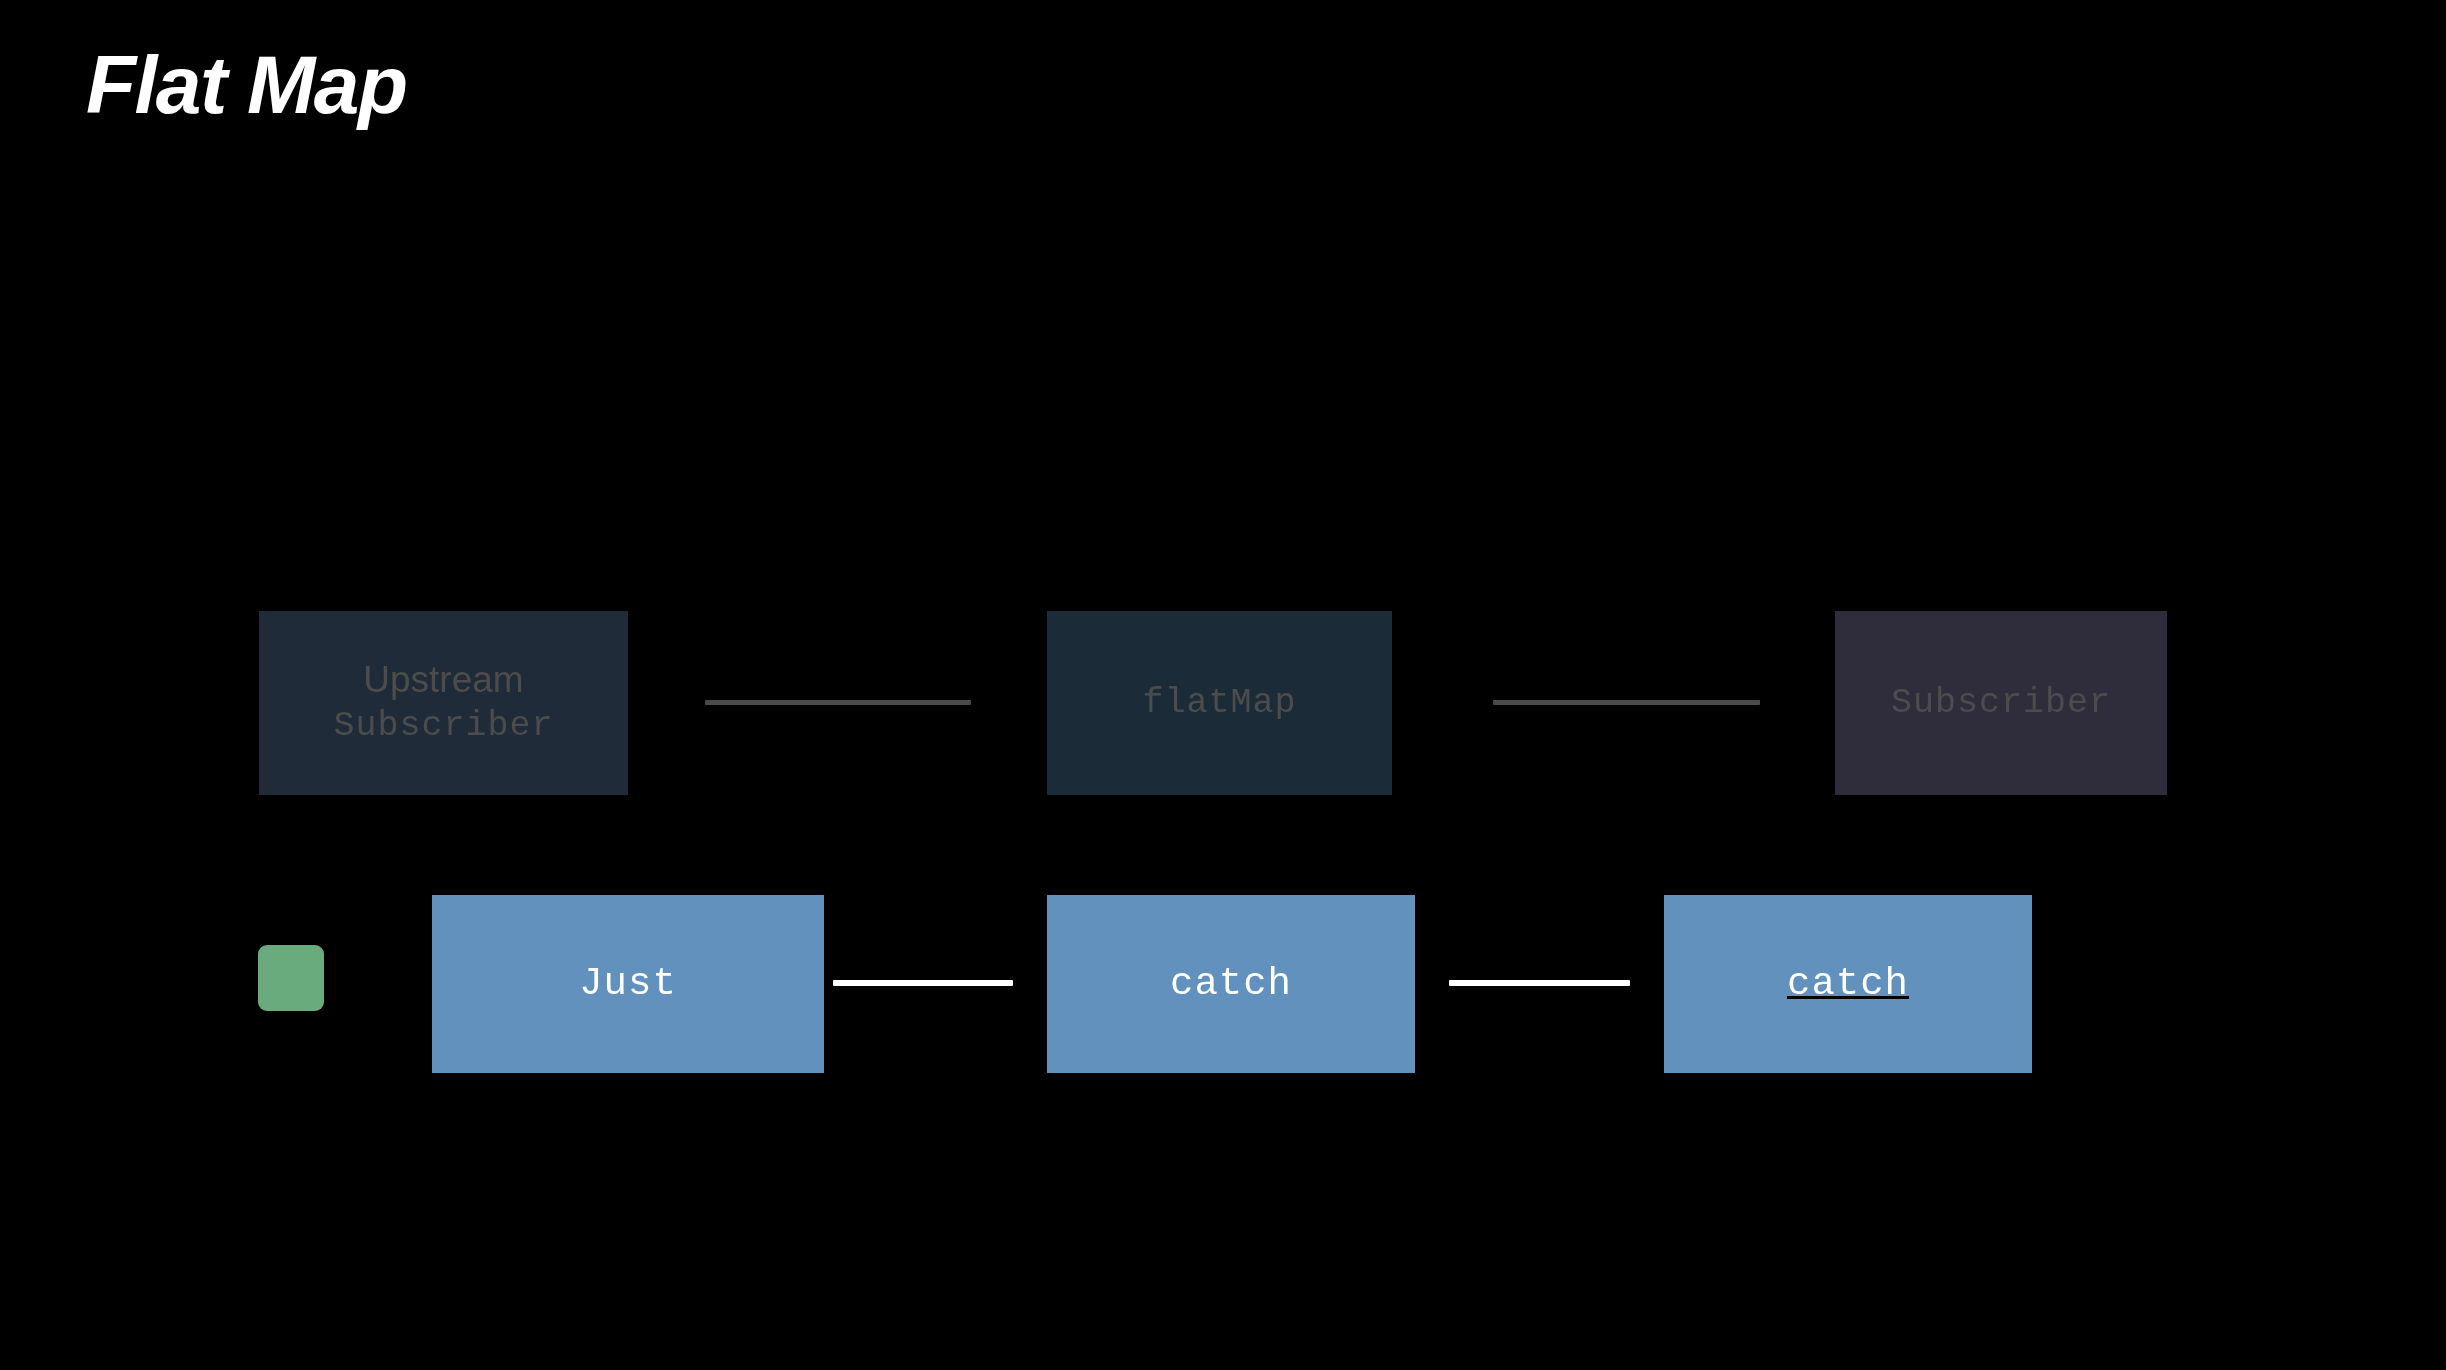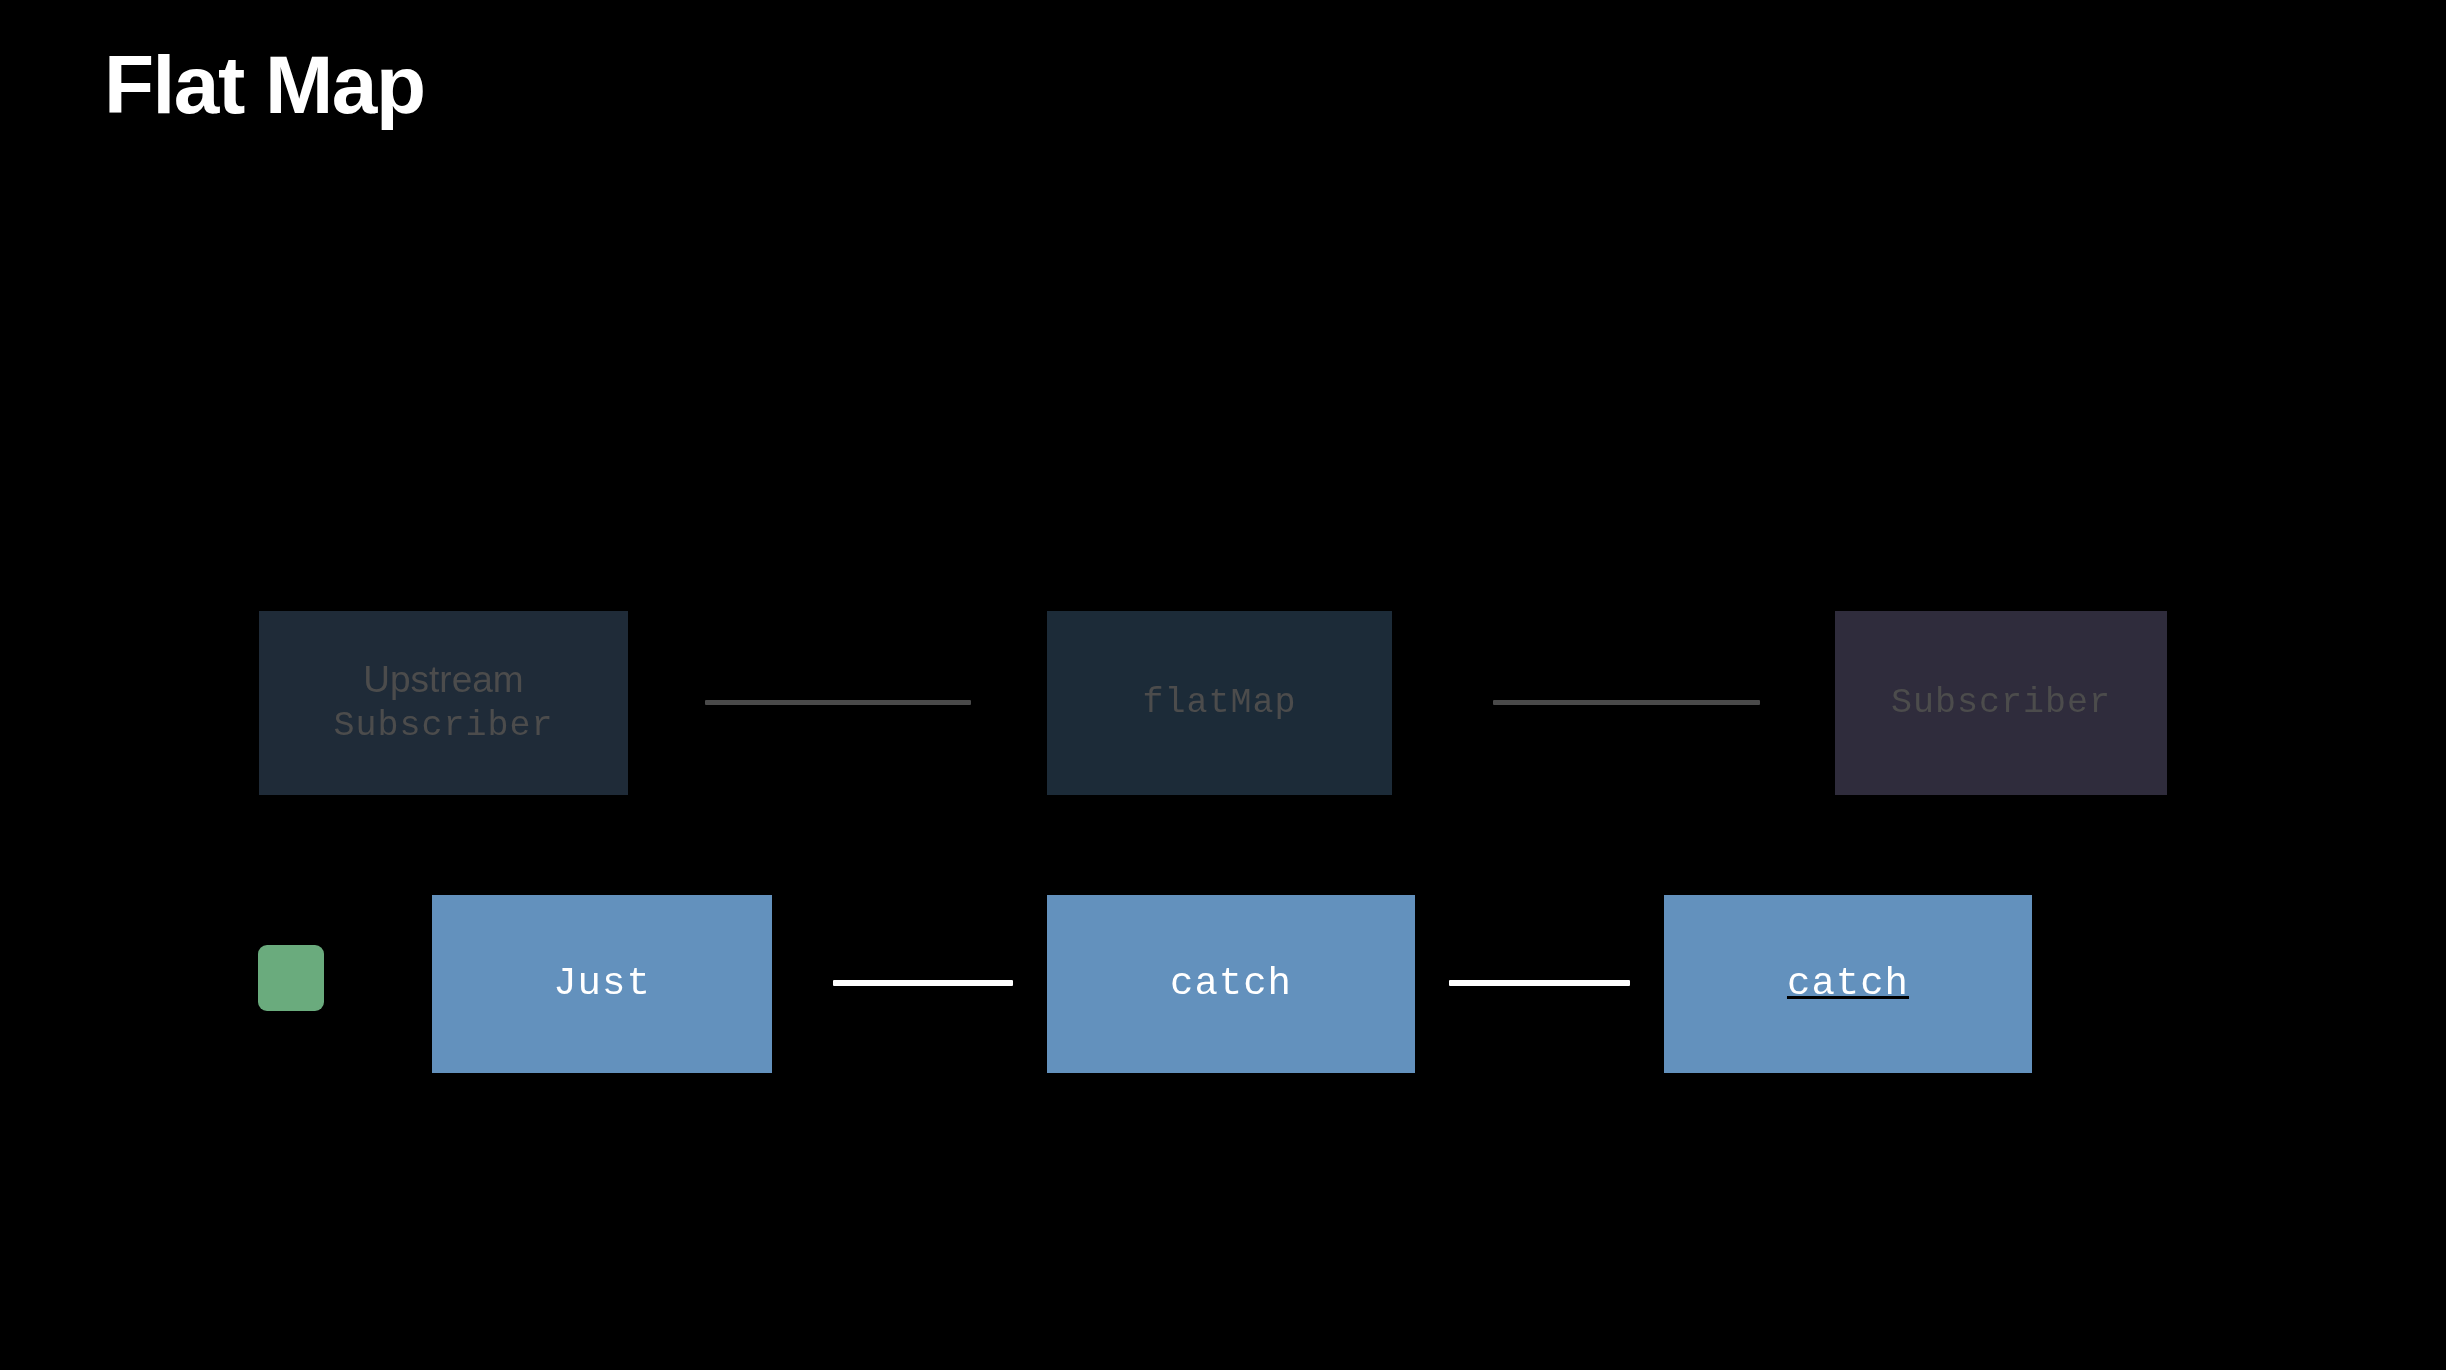--- a/index.html
+++ b/index.html
@@ -22,29 +22,30 @@
     left: 0;
     top: 0;
     width: 2446px;
     height: 1370px;
     background: #000000;
   }
 
   
   #slide-title {
     position: absolute;
-    left: 104px;
+    left: 86px;
     top: 44px;
     font-family: "Liberation Sans", sans-serif;
     font-weight: bold;
     font-size: 82px;
     line-height: 1.0;
     letter-spacing: -1.5px;
     color: #ffffff;
     white-space: nowrap;
+    font-style: italic;
   }
 
   
   .node {
     position: absolute;
     display: flex;
     flex-direction: column;
     align-items: center;
     justify-content: center;
     box-sizing: border-box;
@@ -83,21 +84,21 @@
     line-height: 48px;
     letter-spacing: 1px;
     color: #ffffff;
   }
 
   
   #node-upstream-publisher { left: 259px; width: 369px; background: #1f2b38; }
   #node-flatmap            { left: 1047px; width: 345px; background: #1c2b38; }
   #node-subscriber         { left: 1835px; width: 332px; background: #2f2c3c; }
 
-  #node-just   { left: 432px;  width: 340px; }
+  #node-just   { left: 432px;  width: 392px; }
   #node-decode { left: 1047px; width: 368px; }
   #node-catch  { left: 1664px; width: 368px; text-decoration: underline; }
 
   
   .connector {
     position: absolute;
     border-radius: 1px;
   }
   .connector.dim {
     height: 5px;

